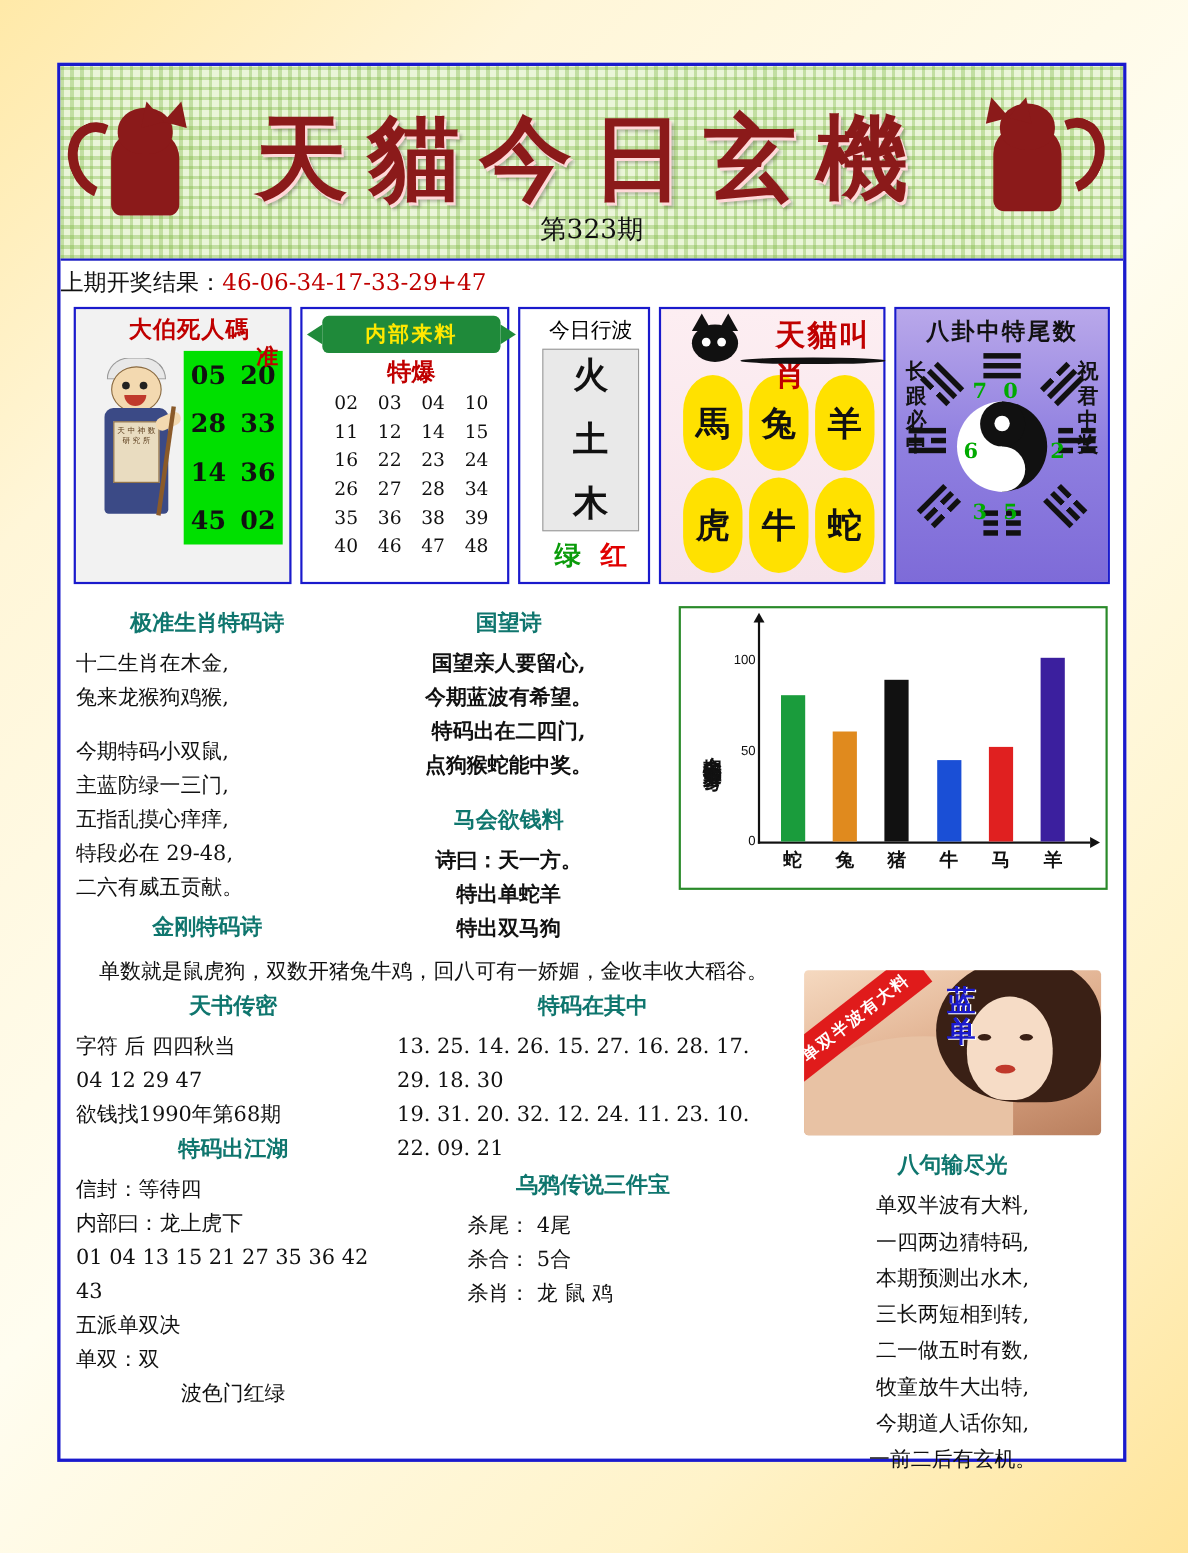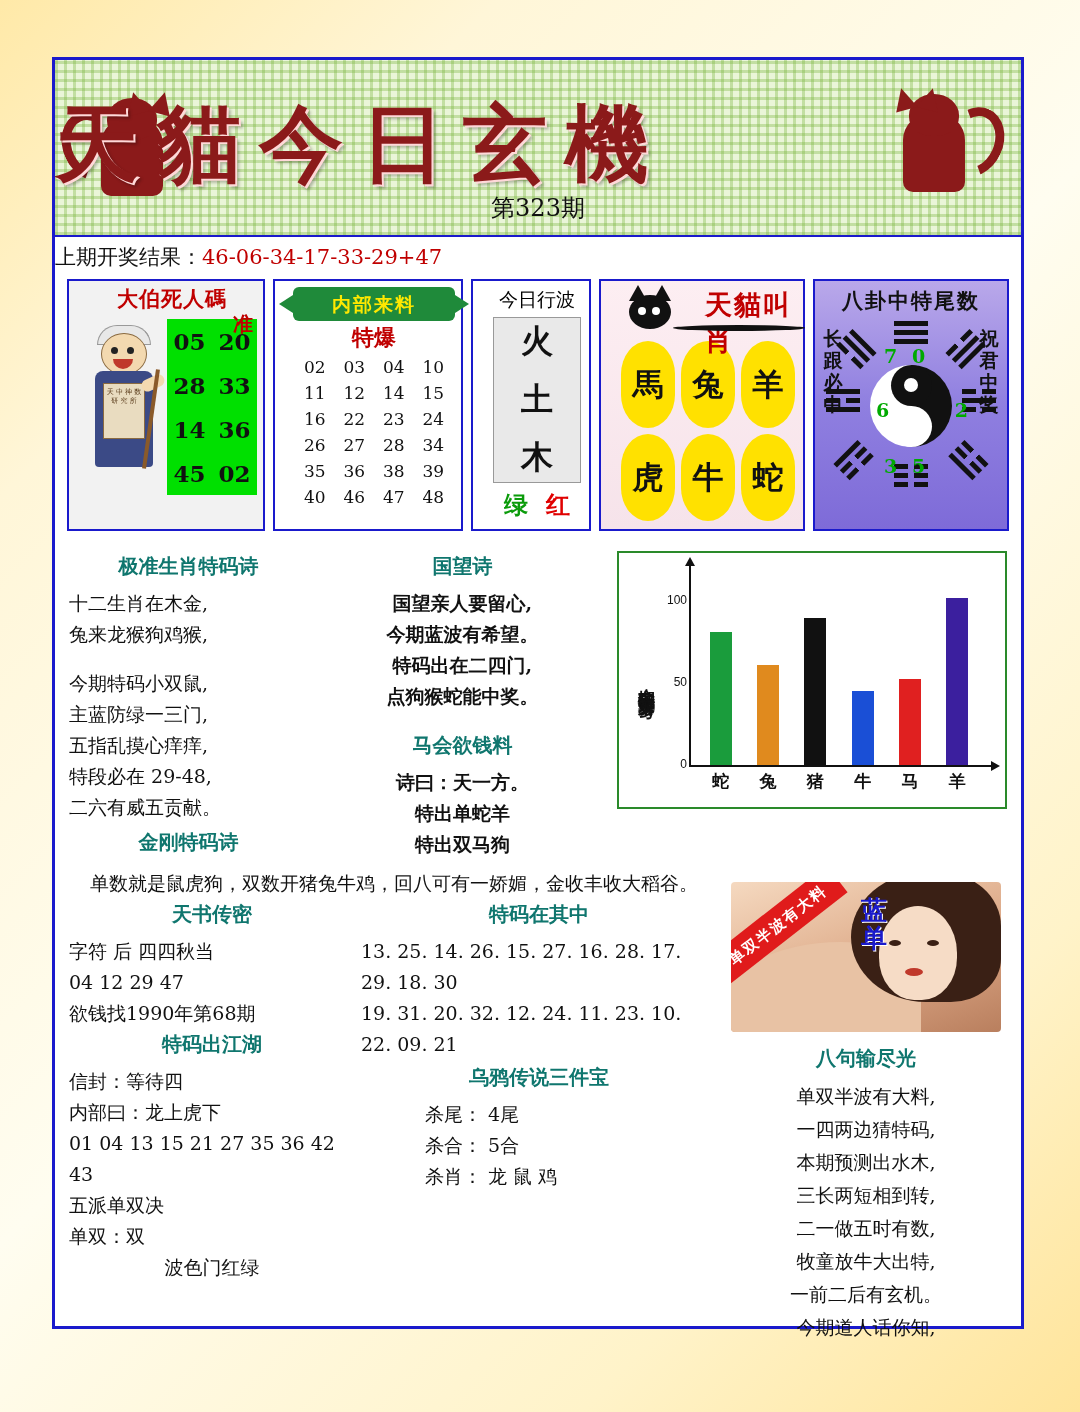--- a/index.html
+++ b/index.html
@@ -17,21 +17,21 @@
   .header{
     position:relative;height:175px;
     background:
       repeating-linear-gradient(0deg, rgba(120,180,60,.35) 0 3px, rgba(255,255,255,0) 3px 9px),
       repeating-linear-gradient(90deg, rgba(120,180,60,.35) 0 3px, rgba(255,255,255,0) 3px 9px),
       #eaf5d8;
     border-bottom:2px solid #1a1acc;
     overflow:hidden;
   }
   .title-main{
-    position:absolute;left:0;right:0;top:28px;
+    position:absolute;left:0;right:0;top:28px;text-align:center;
     font-family:"DejaVu Serif","Liberation Serif",serif;
     font-size:84px;font-weight:bold;color:#8b1a1a;letter-spacing:18px;
     text-shadow:2px 2px 0 #ffd9d9, 4px 4px 3px rgba(0,0,0,.25);
   }
   .cat{position:absolute;width:90px;height:110px;}
   .cat .body{position:absolute;left:14px;top:30px;width:62px;height:78px;background:#8b1a1a;border-radius:26px 26px 10px 10px;}
   .cat .head{position:absolute;left:20px;top:10px;width:50px;height:42px;background:#8b1a1a;border-radius:50% 50% 45% 45%;}
   .cat .ear1,.cat .ear2{position:absolute;width:0;height:0;border-left:11px solid transparent;border-right:11px solid transparent;border-bottom:22px solid #8b1a1a;top:-6px;}
   .cat .ear1{left:18px;transform:rotate(-15deg);}
   .cat .ear2{left:44px;transform:rotate(15deg);}
@@ -443,19 +443,19 @@
         <div class="lan">蓝单</div>
       </div>
       <div class="right-poem">
         <div class="hd">八句输尽光</div>
         <div class="ln">单双半波有大料,</div>
         <div class="ln">一四两边猜特码,</div>
         <div class="ln">本期预测出水木,</div>
         <div class="ln">三长两短相到转,</div>
         <div class="ln">二一做五时有数,</div>
         <div class="ln">牧童放牛大出特,</div>
+        <div class="ln">今期道人话你知,</div>
         <div class="ln">一前二后有玄机。</div>
-        <div class="ln">今期道人话你知,</div>
       </div>
     </div>
   </div>
 
 </div>
 
 </body></html>

